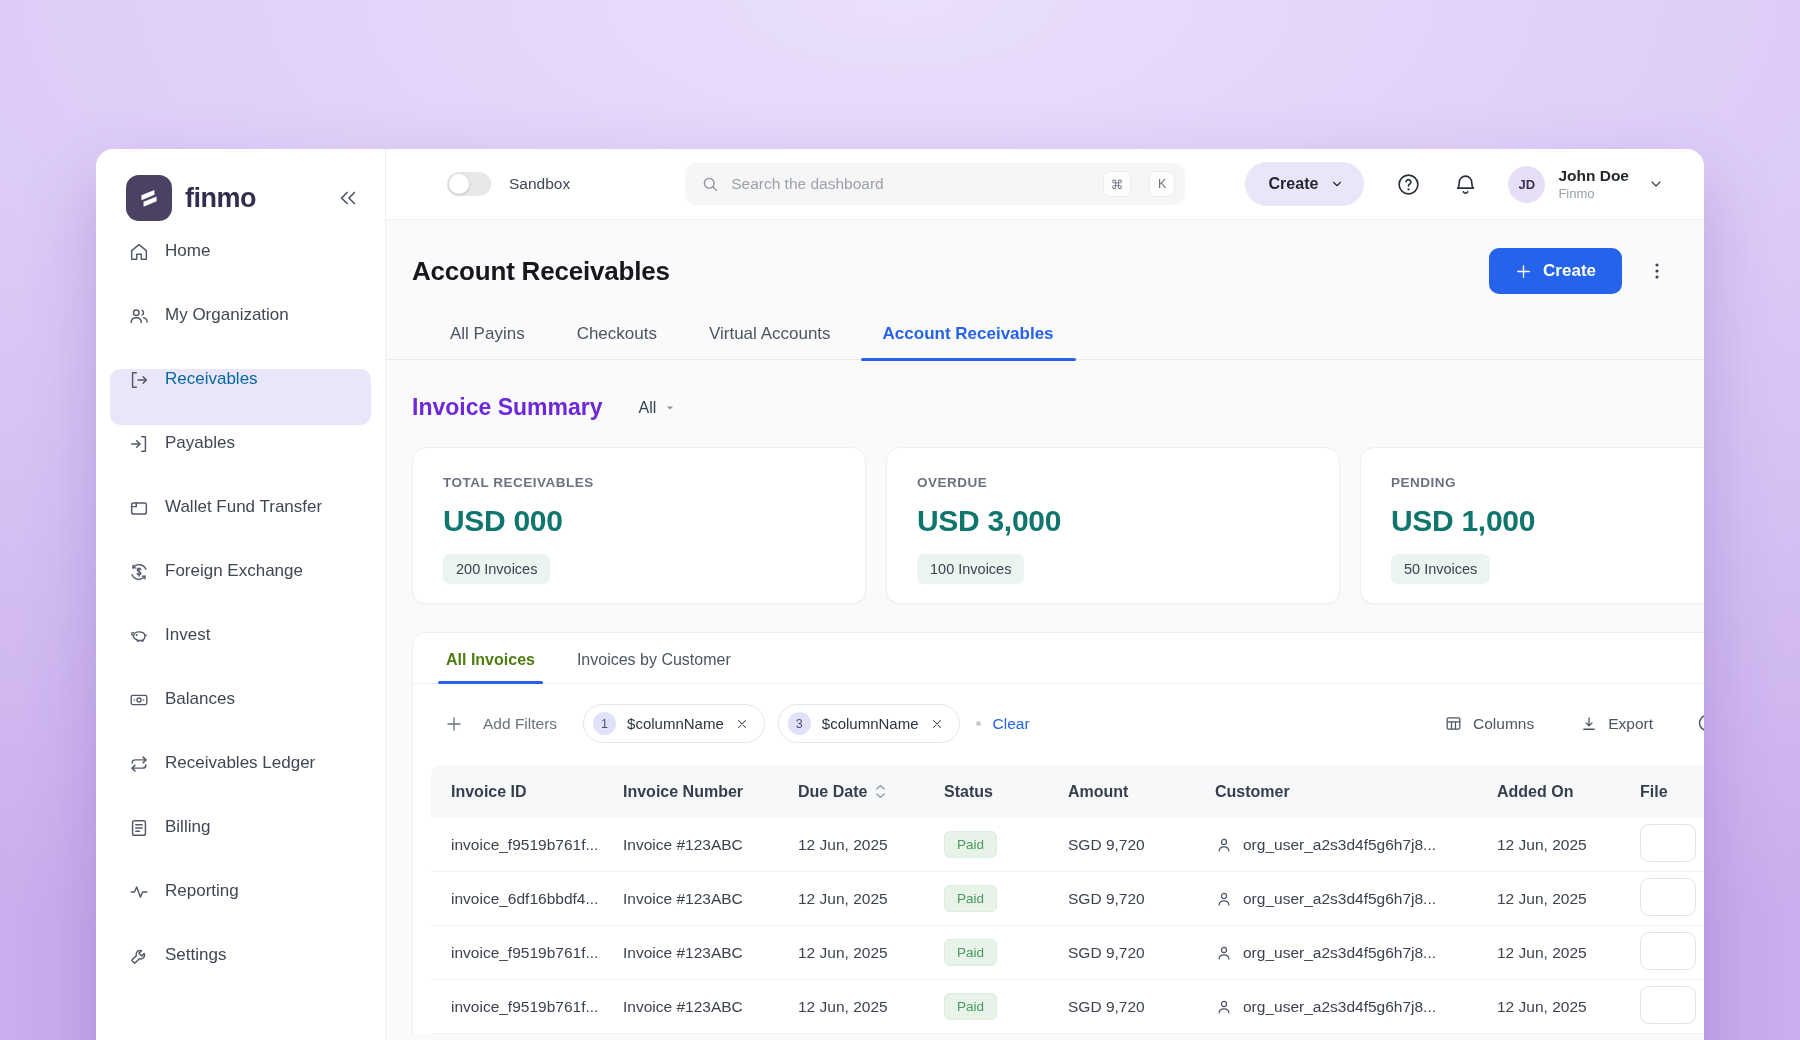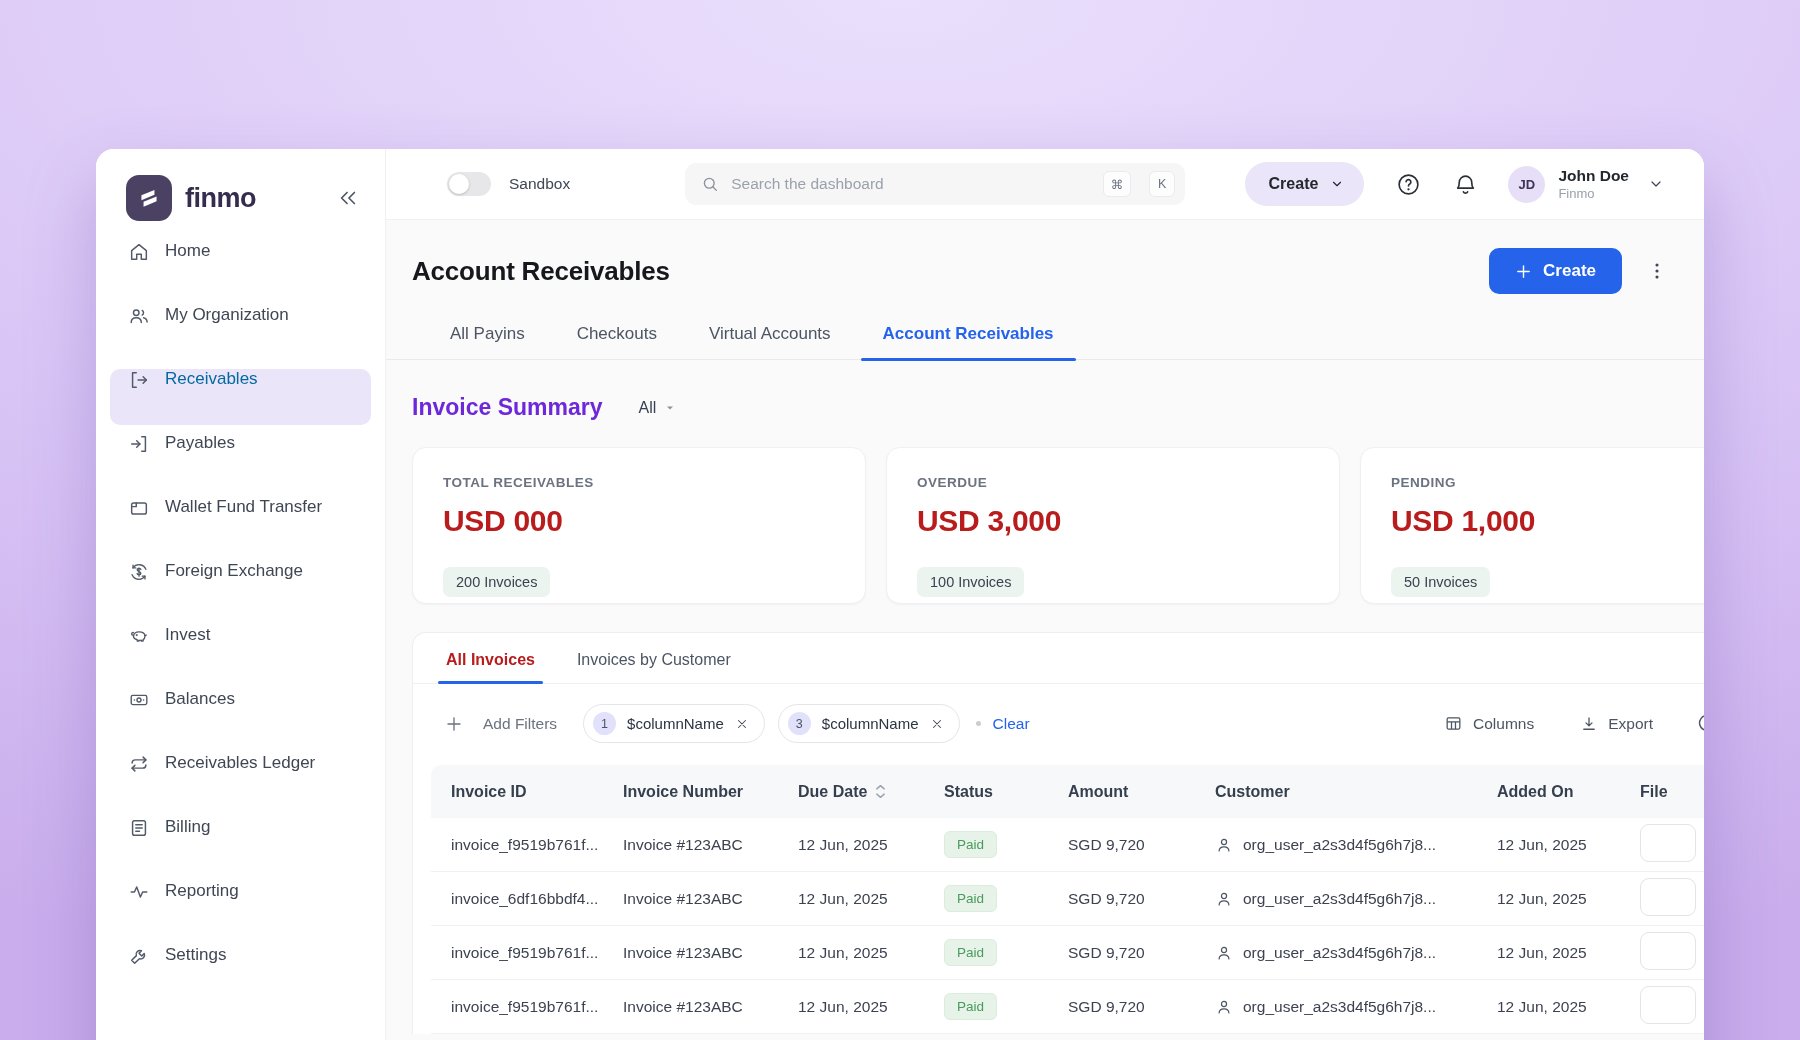--- a/index.html
+++ b/index.html
@@ -63,29 +63,29 @@
 
   .summary-head { margin:34px 0 0 26px; display:flex; align-items:center; }
   .summary-title { font-size:23px; font-weight:700; color:#6d28d9; }
   .summary-filter { margin-left:36px; display:flex; align-items:center; gap:8px; font-size:16px; color:#374151; cursor:pointer; }
   .summary-filter .caret { color:#8b919c; display:flex; }
 
   .cards { margin:26px 0 0 26px; display:flex; gap:20px; }
   .card { flex:0 0 454px; height:157px; background:#fff; border:1px solid #f0f0f3; border-radius:14px;
     box-shadow:0 1px 2px rgba(16,24,40,.04); padding:27px 30px; }
   .card-label { font-size:13.5px; font-weight:600; color:#6b7280; letter-spacing:.5px; }
-  .card-value { margin-top:14px; font-size:30px; font-weight:700; color:#b91c1c; letter-spacing:-0.3px; }
-  .card-badge { display:inline-block; margin-top:29px; padding:7px 13px; background:#ecf4ef; border-radius:7px;
+  .card-value { margin-top:14px; font-size:30px; font-weight:700; color:#0f766e; letter-spacing:-0.3px; }
+  .card-badge { display:inline-block; margin-top:16px; padding:7px 13px; background:#ecf4ef; border-radius:7px;
     font-size:14.5px; color:#3c4250; }
 
   .panel { margin:28px 0 0 26px; width:1330px; background:#fff; border:1px solid #eeeef1; border-bottom:none;
     border-radius:14px 14px 0 0; padding-top:18px; position:relative; }
   .panel-tabs { display:flex; gap:42px; padding-left:33px; border-bottom:1px solid #f0f0f2; }
   .ptab { padding-bottom:14px; font-size:16px; color:#4b5563; cursor:pointer; position:relative; }
-  .ptab.active { color:#b91c1c; font-weight:700; }
+  .ptab.active { color:#4d7c0f; font-weight:700; }
   .ptab.active::after { content:""; position:absolute; left:-8px; right:-8px; bottom:-1px; height:3px; background:#2563eb; border-radius:2px; }
 
   .filter-row { display:flex; align-items:center; padding:20px 24px 16px 32px; }
   .add-filters { display:flex; align-items:center; gap:20px; font-size:15.5px; color:#6b7280; cursor:pointer; }
   .chips { display:flex; gap:13px; margin-left:26px; }
   .chip { display:flex; align-items:center; gap:11px; border:1px solid #e4e5e9; border-radius:999px; padding:7px 15px 7px 9px;
     font-size:15px; color:#2b3442; background:#fff; cursor:pointer; }
   .chip-count { width:23px; height:23px; border-radius:50%; background:#e2e1fb; display:flex; align-items:center; justify-content:center;
     font-size:12.5px; color:#4b5563; }
   .chip .close { display:flex; color:#3f4654; }

